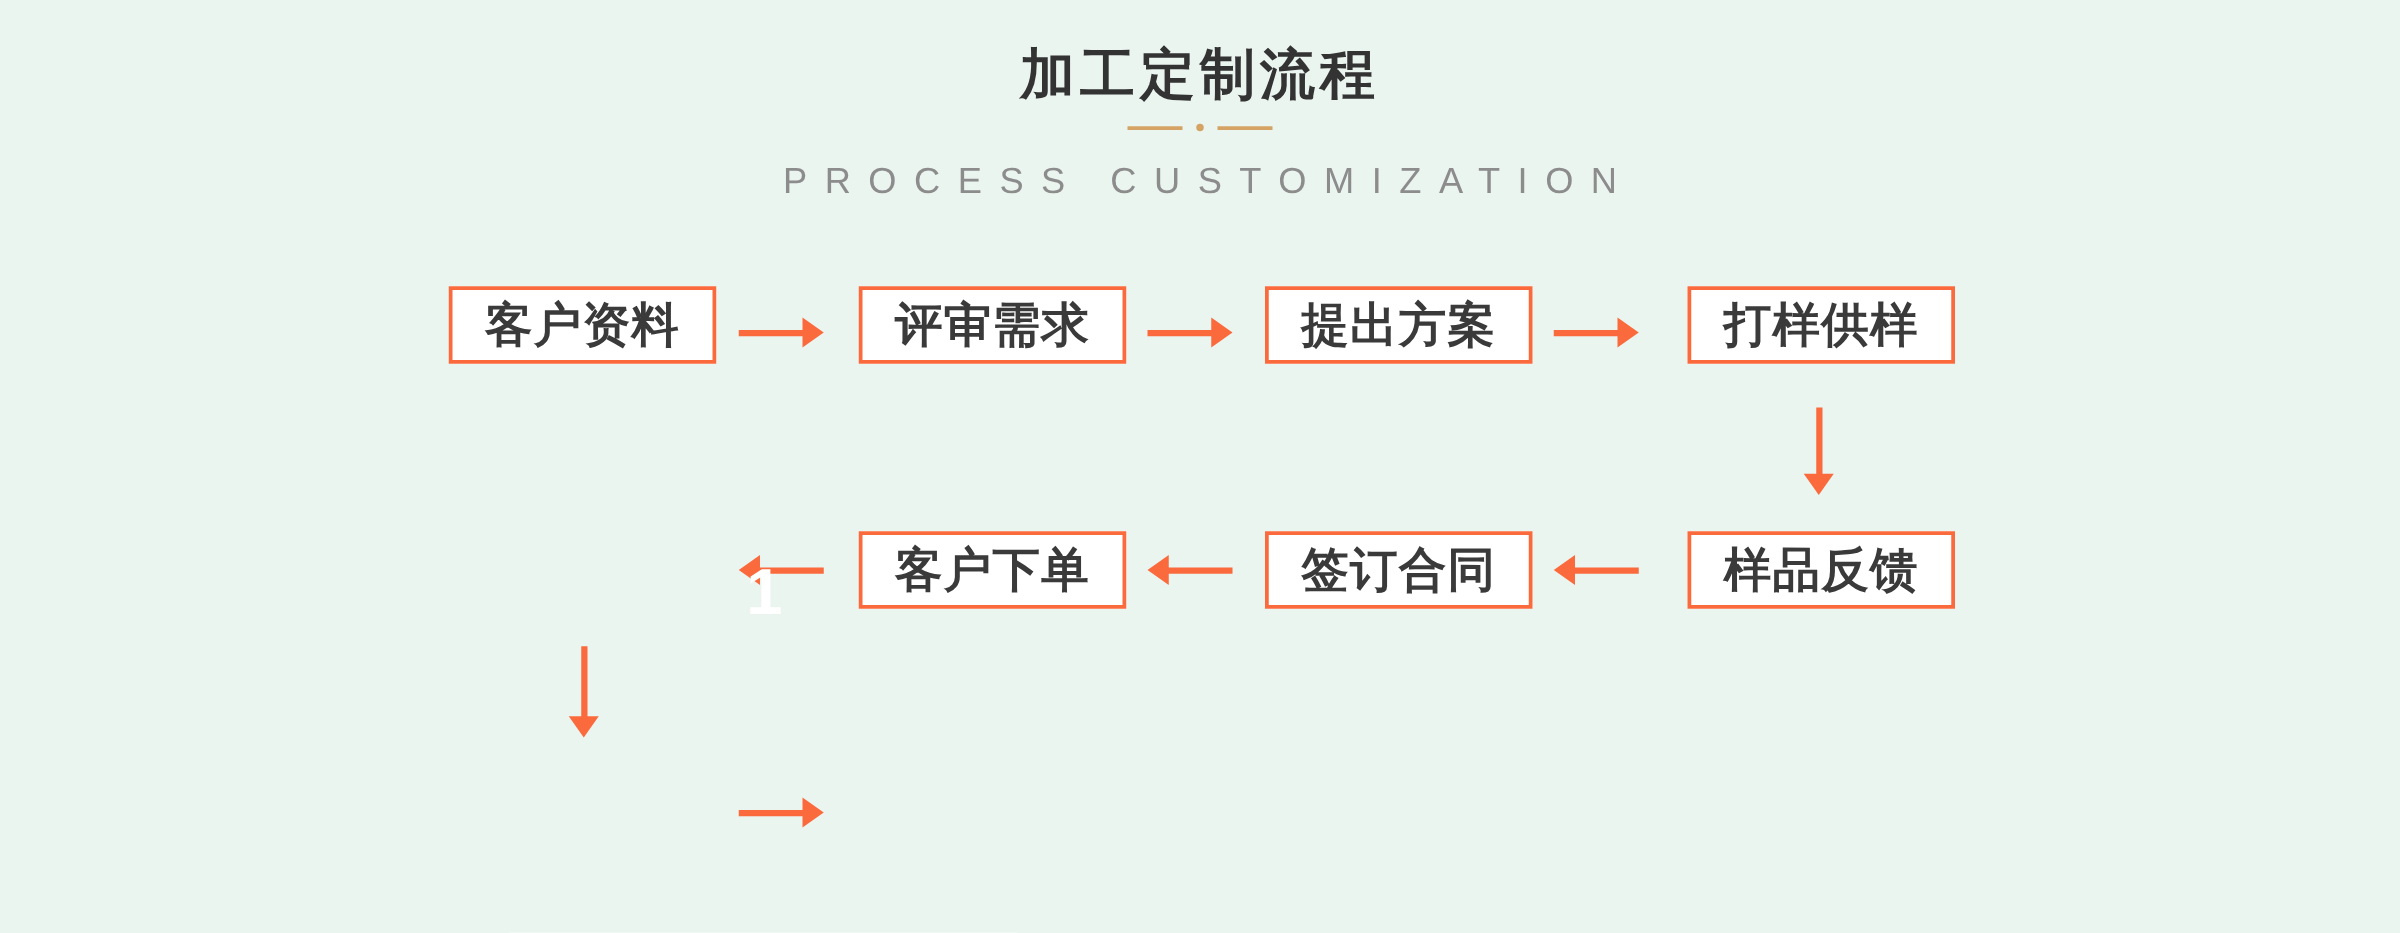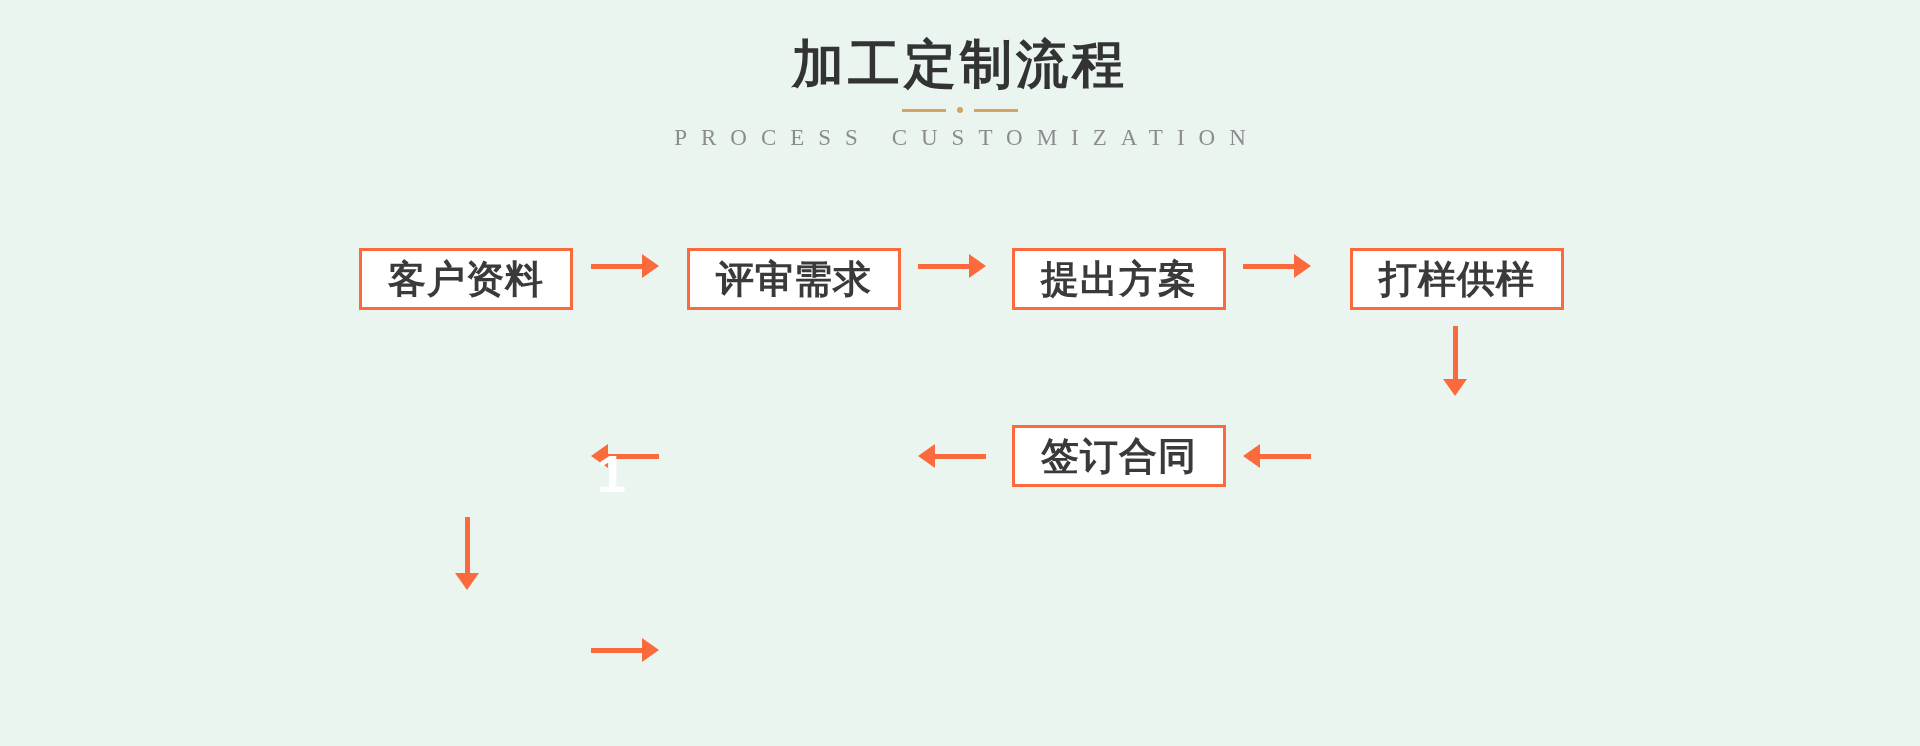--- a/index.html
+++ b/index.html
@@ -26,21 +26,21 @@
   }
   
   .header{
     position:absolute;
     top:38px;
     left:0;
     width:100%;
     text-align:center;
   }
   .title{
-    font-size:52px;
+    font-size:44px;
     line-height:1;
     font-weight:800;
     letter-spacing:4px;
     color:var(--title-text);
   }
   .divider{
     margin-top:17px;
     display:flex;
     align-items:center;
     justify-content:center;
@@ -51,45 +51,44 @@
     height:3px;
     background:var(--divider);
   }
   .divider .dot{
     width:6px;
     height:6px;
     border-radius:50%;
     background:var(--divider);
   }
   .subtitle{
-    margin-top:12px;
-    font-size:23px;
+    margin-top:24px;
+    font-size:29px;
     font-weight:400;
     letter-spacing:14px;
     text-indent:14px;
     color:var(--subtitle-text);
-    font-family:Liberation Serif, serif;
   }
   
   .node{
     position:absolute;
     width:214px;
     height:62px;
     background:var(--box-fill);
     border:3px solid var(--accent);
     display:flex;
     align-items:center;
     justify-content:center;
     font-size:38px;
     font-weight:700;
     color:var(--box-text);
     letter-spacing:1px;
     white-space:nowrap;
   }
-  .r1{top:248px}
+  .r1{top:229px}
   .r2{top:425px}
   .r3{top:619px}
   .c1{left:359px}
   .c2{left:687px}
   .c3{left:1012px}
   .c4{left:1350px}
   
   .arrow-h{
     position:absolute;
     width:68px;
@@ -195,29 +194,31 @@
       <span class="shaft"></span>
       <span class="head"></span>
     </div>
   <div class="node r1 c4">打样供样</div>
 
   <div class="arrow-v a-v1">
       <span class="shaft"></span>
       <span class="head"></span>
     </div>
 
+  <div class="node r2 c4">样品反馈</div>
   <div class="arrow-h arrow-left a-r2 ax3">
       <span class="shaft"></span>
       <span class="head"></span>
     </div>
   <div class="node r2 c3">签订合同</div>
   <div class="arrow-h arrow-left a-r2 ax2">
       <span class="shaft"></span>
       <span class="head"></span>
     </div>
+  <div class="node r2 c2">客户下单</div>
   <div class="arrow-h arrow-left a-r2 ax1">
       <span class="shaft"></span>
       <span class="head"></span>
     </div>
 
   <div class="watermark">1</div>
 
   <div class="arrow-v a-v2">
       <span class="shaft"></span>
       <span class="head"></span>

